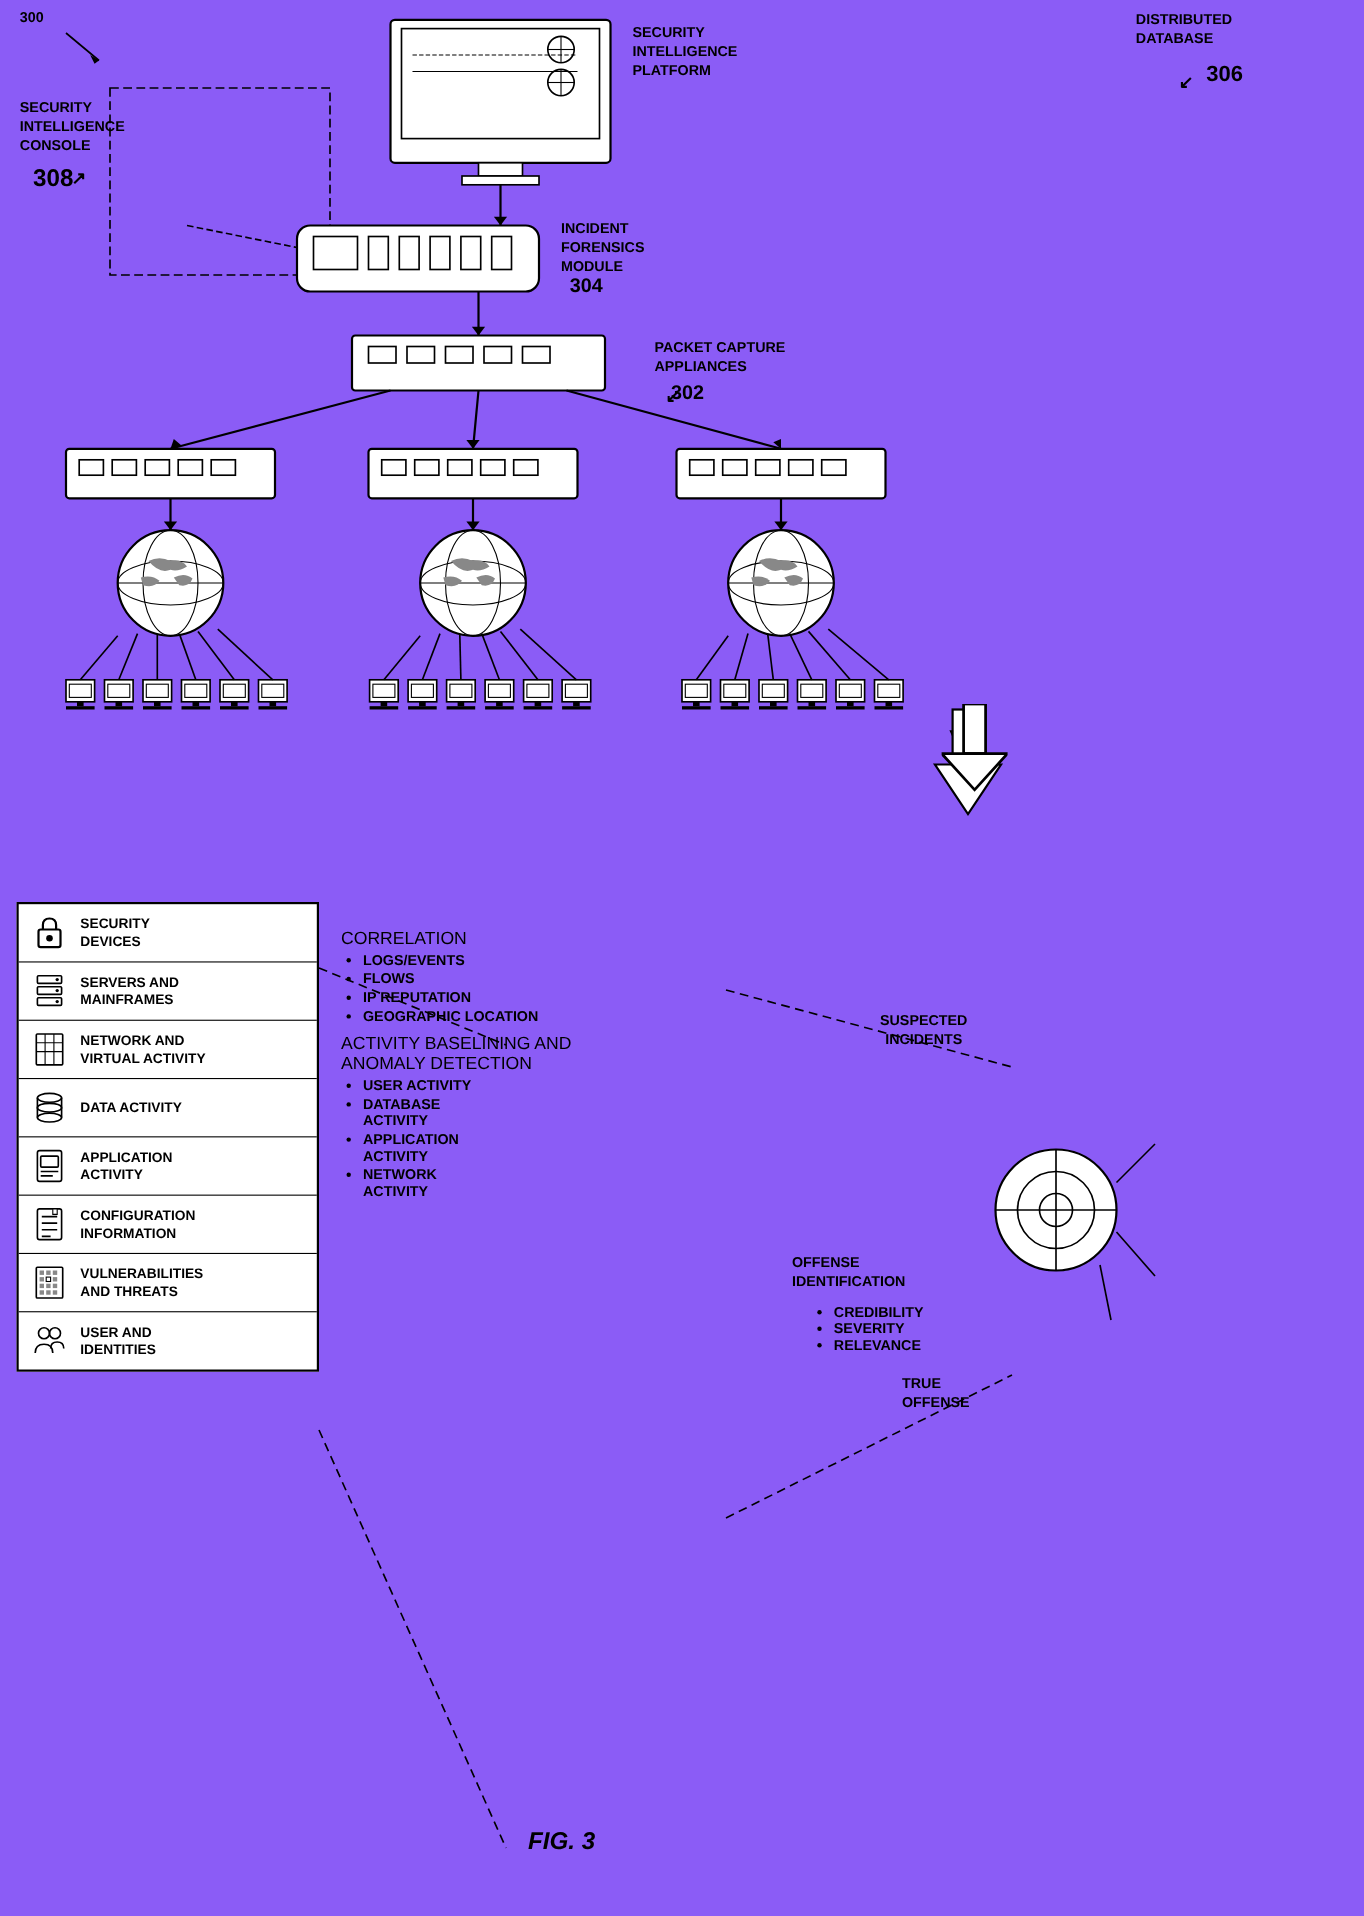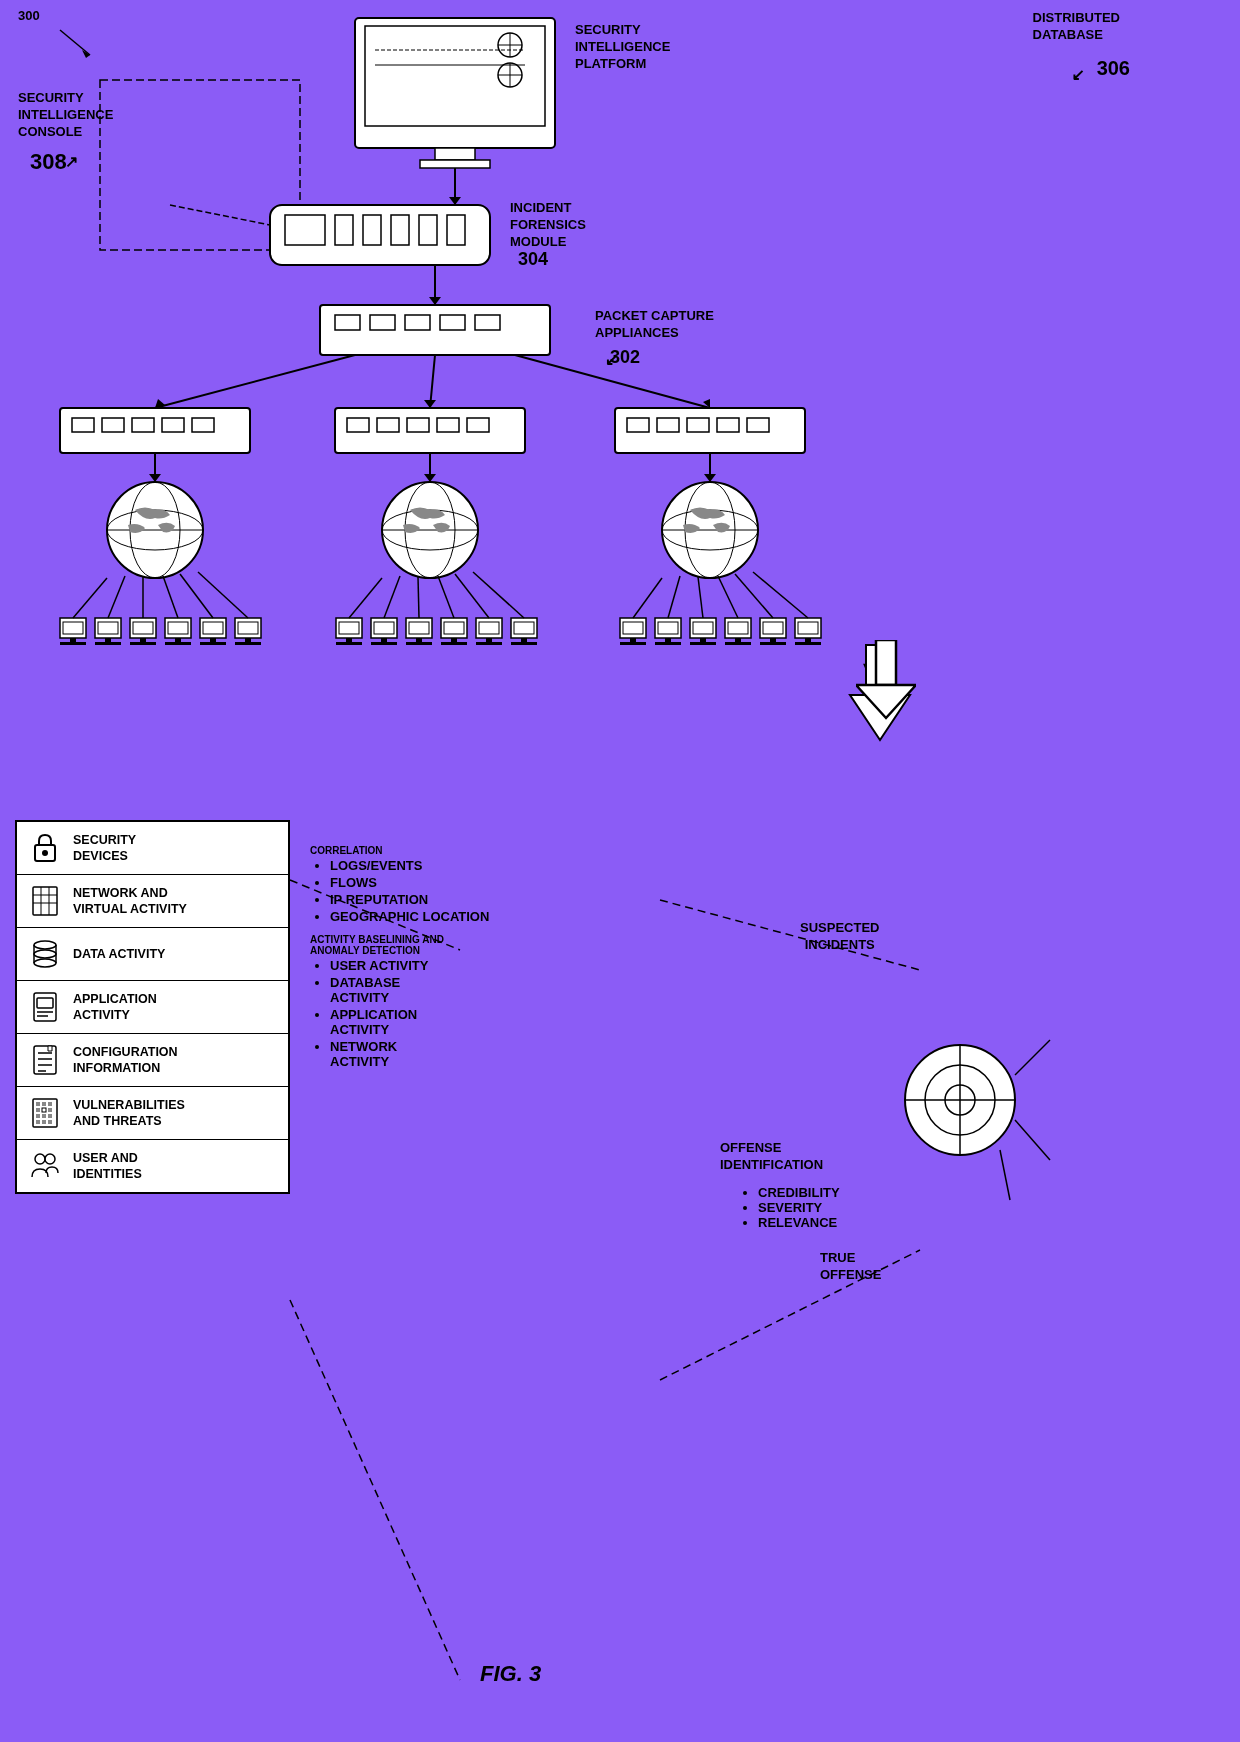--- a/index.html
+++ b/index.html
@@ -73,22 +73,22 @@
     }
 
     
     .middle-content {
       position: absolute;
       top: 840px;
       left: 310px;
       width: 450px;
     }
     .middle-content .section-title {
-      font-size: 10px;
-      font-weight: bold;
+      font-size: 16px;
+      font-weight: normal;
       font-family: Arial, sans-serif;
       margin-bottom: 2px;
     }
     .middle-content ul {
       list-style: disc;
       padding-left: 20px;
       font-size: 13px;
       font-family: Arial, sans-serif;
       font-weight: bold;
       margin-bottom: 10px;
@@ -385,20 +385,33 @@
   <div class="left-panel">
     <div class="panel-item">
       <div class="panel-icon">
         <svg width="30" height="34" viewBox="0 0 30 34">
           <rect x="5" y="14" width="20" height="16" rx="2" fill="none" stroke="#000" stroke-width="2"></rect>
           <path d="M9 14 V10 Q9 4 15 4 Q21 4 21 10 V14" fill="none" stroke="#000" stroke-width="2"></path>
           <circle cx="15" cy="22" r="3" fill="#000"></circle>
         </svg>
       </div>
       <div class="panel-text">SECURITY<br>DEVICES</div>
+    </div>
+    <div class="panel-item">
+      <div class="panel-icon">
+        <svg width="30" height="34" viewBox="0 0 30 34">
+          <rect x="4" y="3" width="22" height="7" rx="1" fill="none" stroke="#000" stroke-width="1.5"></rect>
+          <rect x="4" y="13" width="22" height="7" rx="1" fill="none" stroke="#000" stroke-width="1.5"></rect>
+          <rect x="4" y="23" width="22" height="7" rx="1" fill="none" stroke="#000" stroke-width="1.5"></rect>
+          <circle cx="22" cy="6.5" r="1.5" fill="#000"></circle>
+          <circle cx="22" cy="16.5" r="1.5" fill="#000"></circle>
+          <circle cx="22" cy="26.5" r="1.5" fill="#000"></circle>
+        </svg>
+      </div>
+      <div class="panel-text">SERVERS AND<br>MAINFRAMES</div>
     </div>
     <div class="panel-item">
       <div class="panel-icon">
         <svg width="30" height="34" viewBox="0 0 30 34">
           <rect x="3" y="3" width="24" height="28" rx="1" fill="none" stroke="#000" stroke-width="1.5"></rect>
           <line x1="3" y1="11" x2="27" y2="11" stroke="#000" stroke-width="1"></line>
           <line x1="3" y1="19" x2="27" y2="19" stroke="#000" stroke-width="1"></line>
           <line x1="11" y1="3" x2="11" y2="31" stroke="#000" stroke-width="1"></line>
           <line x1="19" y1="3" x2="19" y2="31" stroke="#000" stroke-width="1"></line>
         </svg>

